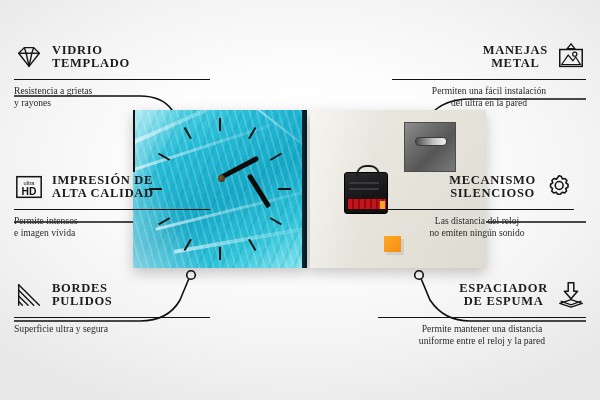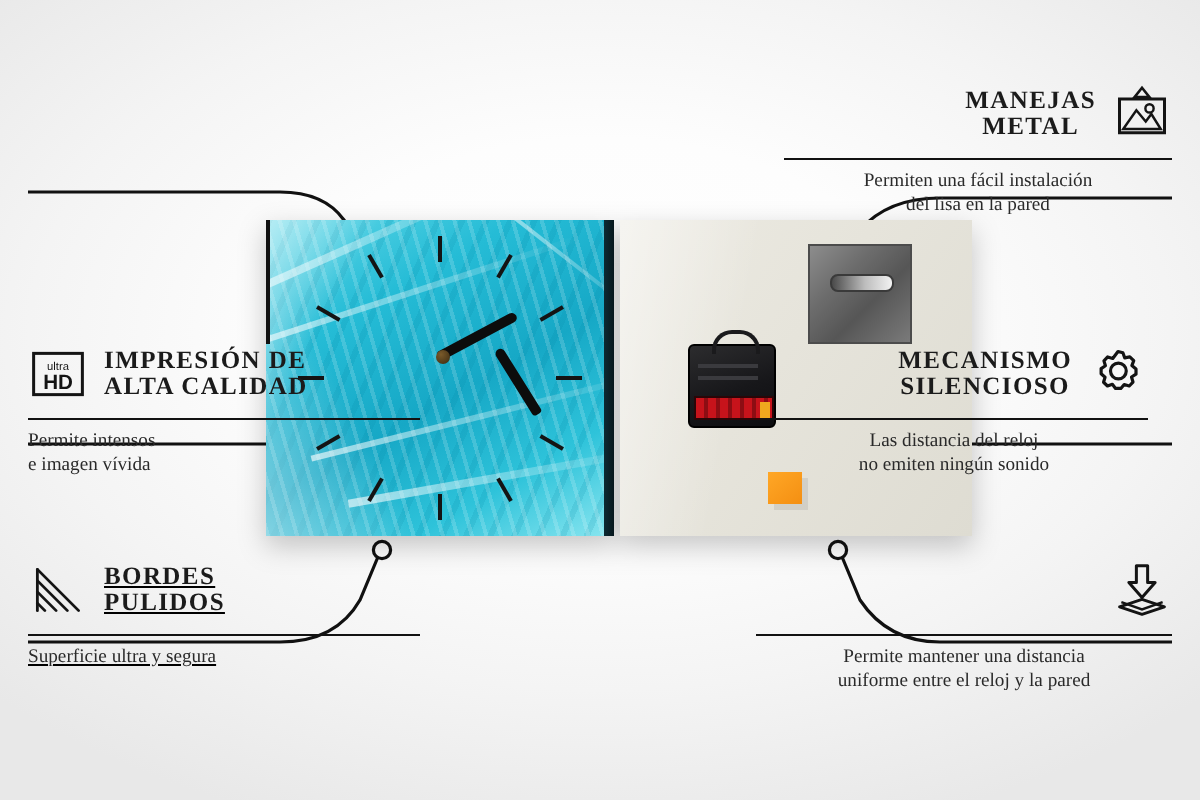--- a/index.html
+++ b/index.html
@@ -41,21 +41,21 @@
 
   .f-sub{
     font-family:"Liberation Serif", serif;
     font-size:9.6px;line-height:11.6px;color:#2a2a2a;
     white-space:pre-line;
   }
 
   
   #feat-vidrio   {left:14px; top:38px;  width:196px;}
   #feat-impresion{left:14px; top:168px; width:196px;}
-  #feat-bordes   {left:14px; top:276px; width:196px;text-decoration:underline;}
+  #feat-bordes   {left:14px; top:276px; width:196px;}
   #feat-manejas  {left:392px;top:38px;  width:194px;}
   #feat-mecanismo{left:380px;top:168px; width:194px;}
   #feat-espaciador{left:378px;top:276px;width:208px;}
 
   
   .wires{position:absolute;left:0;top:0;width:600px;height:400px;overflow:visible;}
 
   
   .product{
     position:absolute;left:133px;top:110px;width:353px;height:158px;
@@ -196,20 +196,37 @@
         <div class="mv-line" style="top:9px;"></div>
         <div class="mv-line" style="top:15px;"></div>
         <div class="battery"></div>
         <div class="batt-tip"></div>
       </div>
 
       <div class="foam"></div>
     </div>
   </div>
 
+  <div class="feature" id="feat-vidrio">
+    <div class="f-head">
+      <svg class="f-icon" viewBox="0 0 32 32">
+        <g fill="none" stroke="#141414" stroke-width="1.5" stroke-linejoin="round">
+          <path d="M5 12 L11 6 L21 6 L27 12 L16 26 Z"></path>
+          <path d="M5 12 L27 12"></path>
+          <path d="M11 6 L13 12 L16 26"></path>
+          <path d="M21 6 L19 12 L16 26"></path>
+        </g>
+      </svg>
+      <div class="f-title">VIDRIO
+TEMPLADO</div>
+    </div>
+    <div class="f-rule"></div>
+    <div class="f-sub">Resistencia a grietas
+y rayones</div>
+  </div>
 
   <div class="feature" id="feat-impresion">
     <div class="f-head">
       <svg class="f-icon" viewBox="0 0 32 32">
         <rect x="3" y="5" width="26" height="22" fill="none" stroke="#141414" stroke-width="1.6"></rect>
         <text x="16" y="14" text-anchor="middle" font-family="Liberation Sans, sans-serif" font-size="6" fill="#141414">ultra</text>
         <text x="16" y="24" text-anchor="middle" font-family="Liberation Sans, sans-serif" font-size="11" font-weight="bold" fill="#141414">HD</text>
       </svg>
       <div class="f-title">IMPRESIÓN DE
 ALTA CALIDAD</div>
@@ -243,21 +260,21 @@
 METAL</div>
       <svg class="f-icon" viewBox="0 0 32 32">
         <path d="M16 2 L12 7 L20 7 Z" fill="none" stroke="#141414" stroke-width="1.4"></path>
         <rect x="4" y="8" width="24" height="18" fill="none" stroke="#141414" stroke-width="1.6"></rect>
         <path d="M6 24 L13 14 L18 20 L21 16 L26 24 Z" fill="none" stroke="#141414" stroke-width="1.3"></path>
         <circle cx="20" cy="13" r="2.2" fill="none" stroke="#141414" stroke-width="1.3"></circle>
       </svg>
     </div>
     <div class="f-rule"></div>
     <div class="f-sub">Permiten una fácil instalación
-del lisa en la pared</div>
+del ultra en la pared</div>
   </div>
 
   <div class="feature right" id="feat-mecanismo">
     <div class="f-head">
       <div class="f-title">MECANISMO
 SILENCIOSO</div>
       <svg class="f-icon" viewBox="0 0 32 32">
         <path d="M16 4 L18.6 4.7 L19.6 7.4 L22.3 6.9 L24.4 8.9 L23.4 11.5 L25.6 13.3
                  L25.6 16.1 L23.2 17.6 L24 20.3 L22 22.4 L19.3 21.6 L17.5 23.7
                  L14.7 23.7 L13 21.5 L10.4 22.4 L8.3 20.4 L9.1 17.7 L7 15.9
@@ -265,20 +282,22 @@
         <circle cx="16.2" cy="14.4" r="4.2" fill="none" stroke="#141414" stroke-width="1.7"></circle>
       </svg>
     </div>
     <div class="f-rule"></div>
     <div class="f-sub">Las distancia del reloj
 no emiten ningún sonido</div>
   </div>
 
   <div class="feature right" id="feat-espaciador">
     <div class="f-head">
+      <div class="f-title">ESPACIADOR
+DE ESPUMA</div>
       <svg class="f-icon" viewBox="0 0 32 32">
         <path d="M13 3 L19 3 L19 12 L23 12 L16 20 L9 12 L13 12 Z" fill="none" stroke="#141414" stroke-width="1.6" stroke-linejoin="round"></path>
         <path d="M16 21 L28 25 L16 29 L4 25 Z" fill="none" stroke="#141414" stroke-width="1.5" stroke-linejoin="round"></path>
         <path d="M5 22.5 L16 26.4 L27 22.5" fill="none" stroke="#141414" stroke-width="1.3"></path>
       </svg>
     </div>
     <div class="f-rule"></div>
     <div class="f-sub">Permite mantener una distancia
 uniforme entre el reloj y la pared</div>
   </div>

